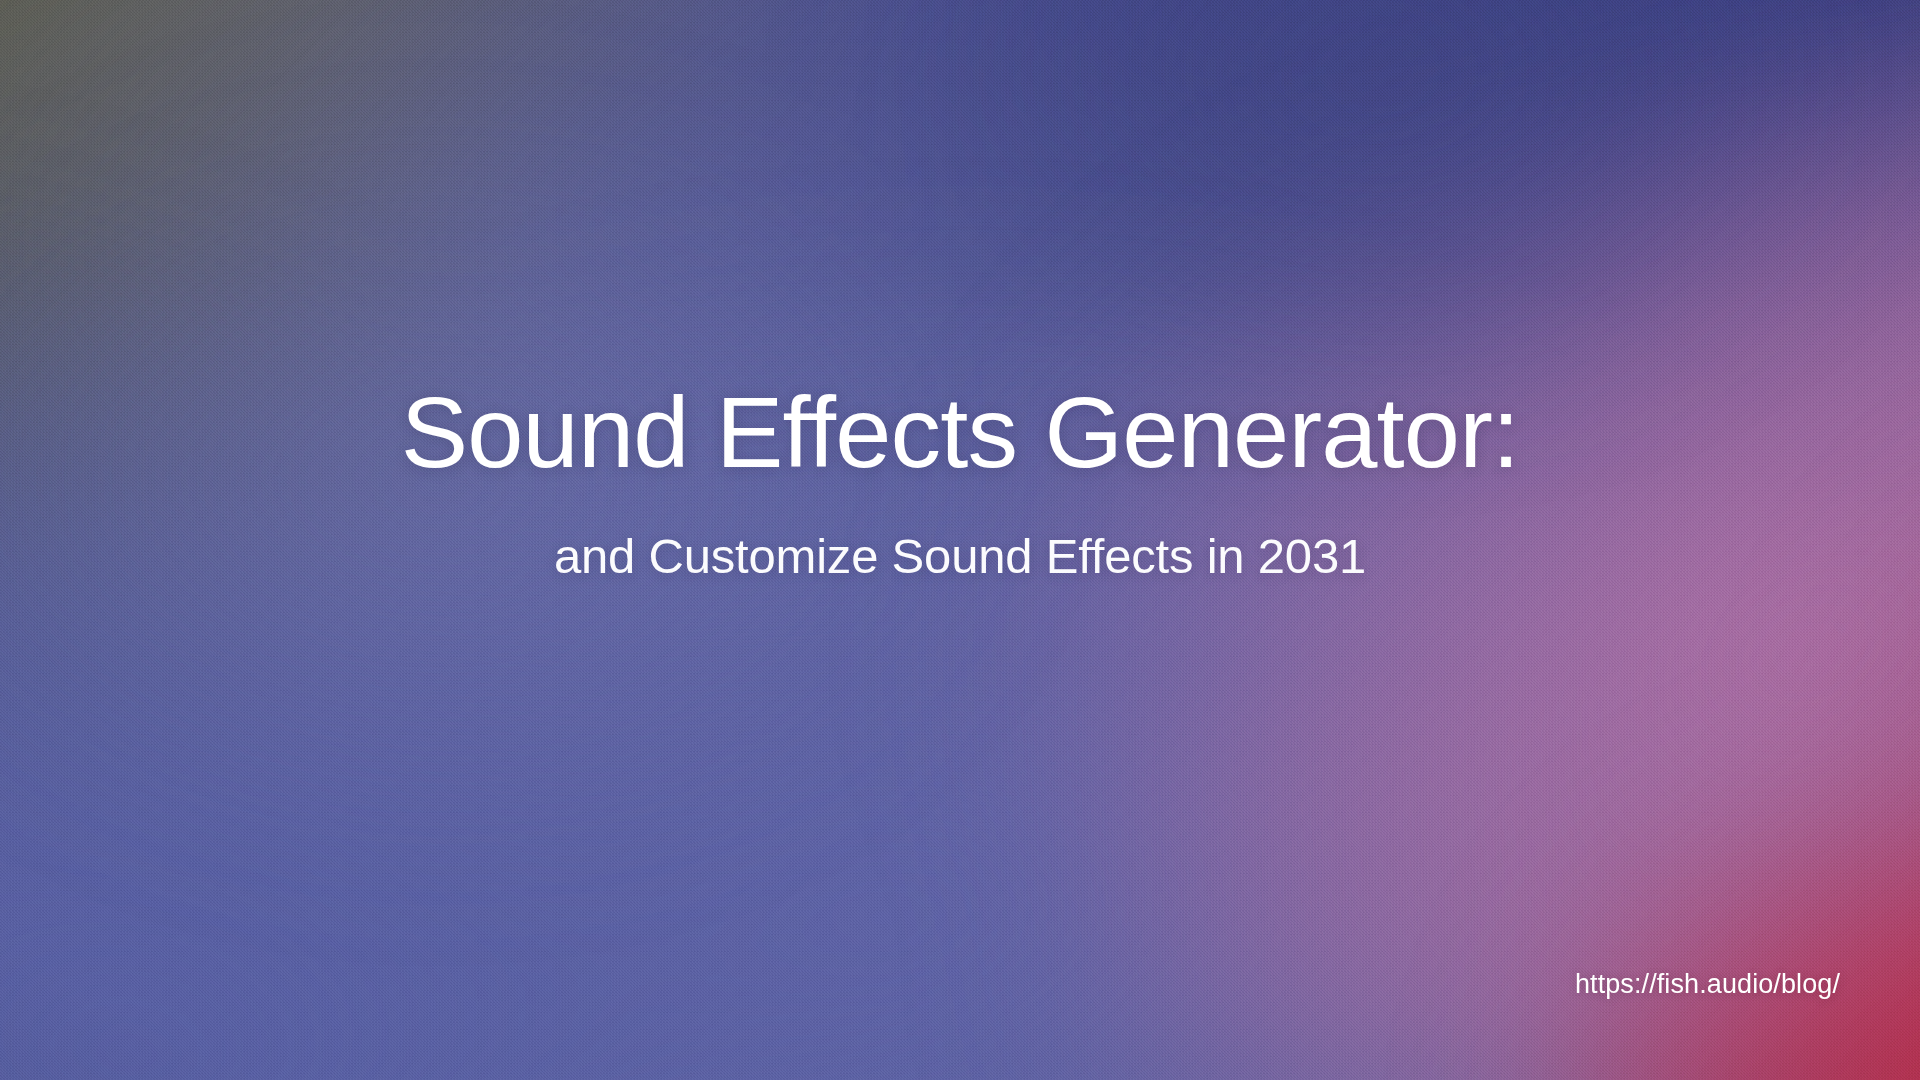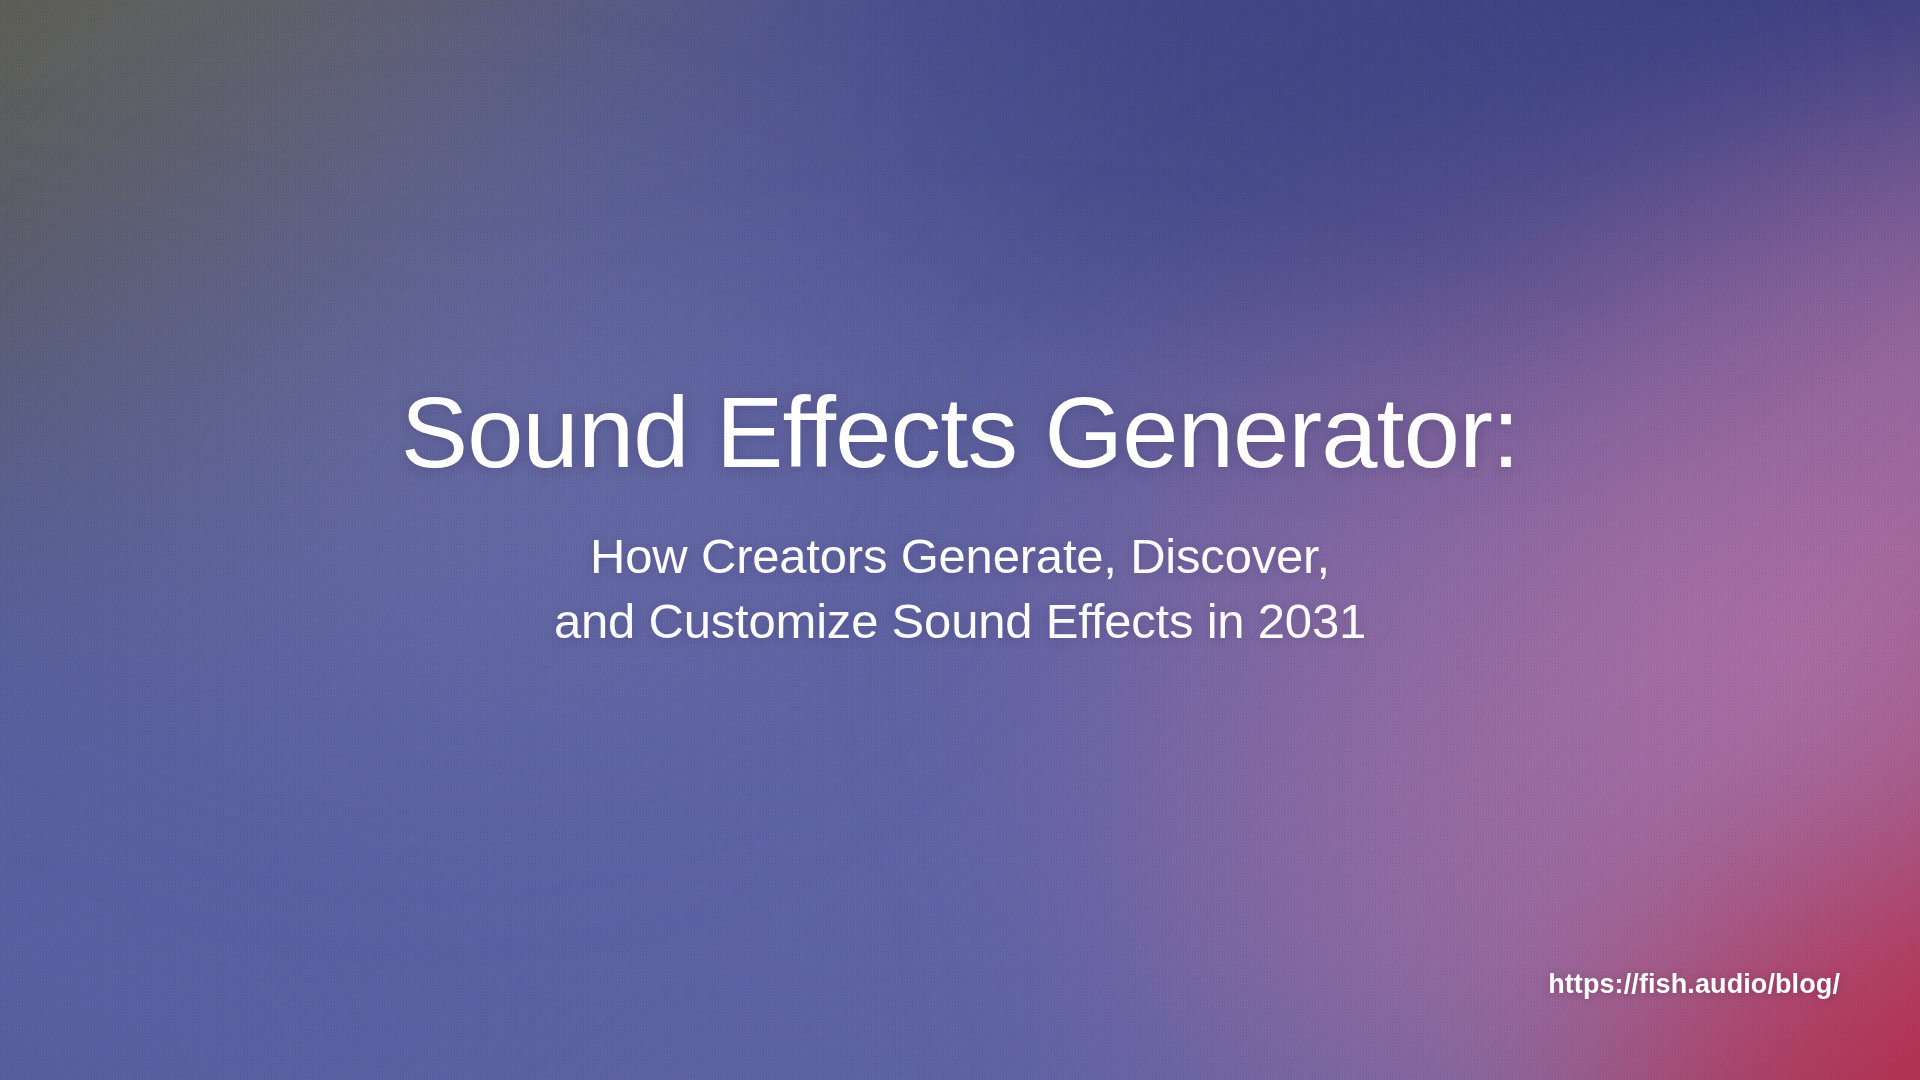--- a/index.html
+++ b/index.html
@@ -124,21 +124,21 @@
     text-shadow: 0 2px 12px rgba(26,20,48,0.18);
   }
   .subtitle .line { display: block; }
 
   .url {
     position: absolute;
     right: 80px;
     bottom: 80px;
     color: #ffffff;
     font-size: 27px;
-    font-weight: 700;
+    font-weight: 400;
     letter-spacing: 0.1px;
     text-shadow: 0 1px 8px rgba(60,10,24,0.25);
   }
 </style>
 </head>
 <body>
 
 <div id="poster">
 
   <div class="mesh mesh-a"></div>
@@ -150,21 +150,20 @@
 
   <div class="vignette"></div>
   <div class="grain"></div>
 
   <div class="content">
 
     <div class="title-block">
       <h1 class="title">Sound Effects Generator:</h1>
 
       <div class="subtitle">
-        <span class="line">How Creators Generate, Discover,</span>
         <span class="line">and Customize Sound Effects in 2031</span>
       </div>
     </div>
 
     <div class="url">https://fish.audio/blog/</div>
 
   </div>
 </div>
 
 </body></html>

